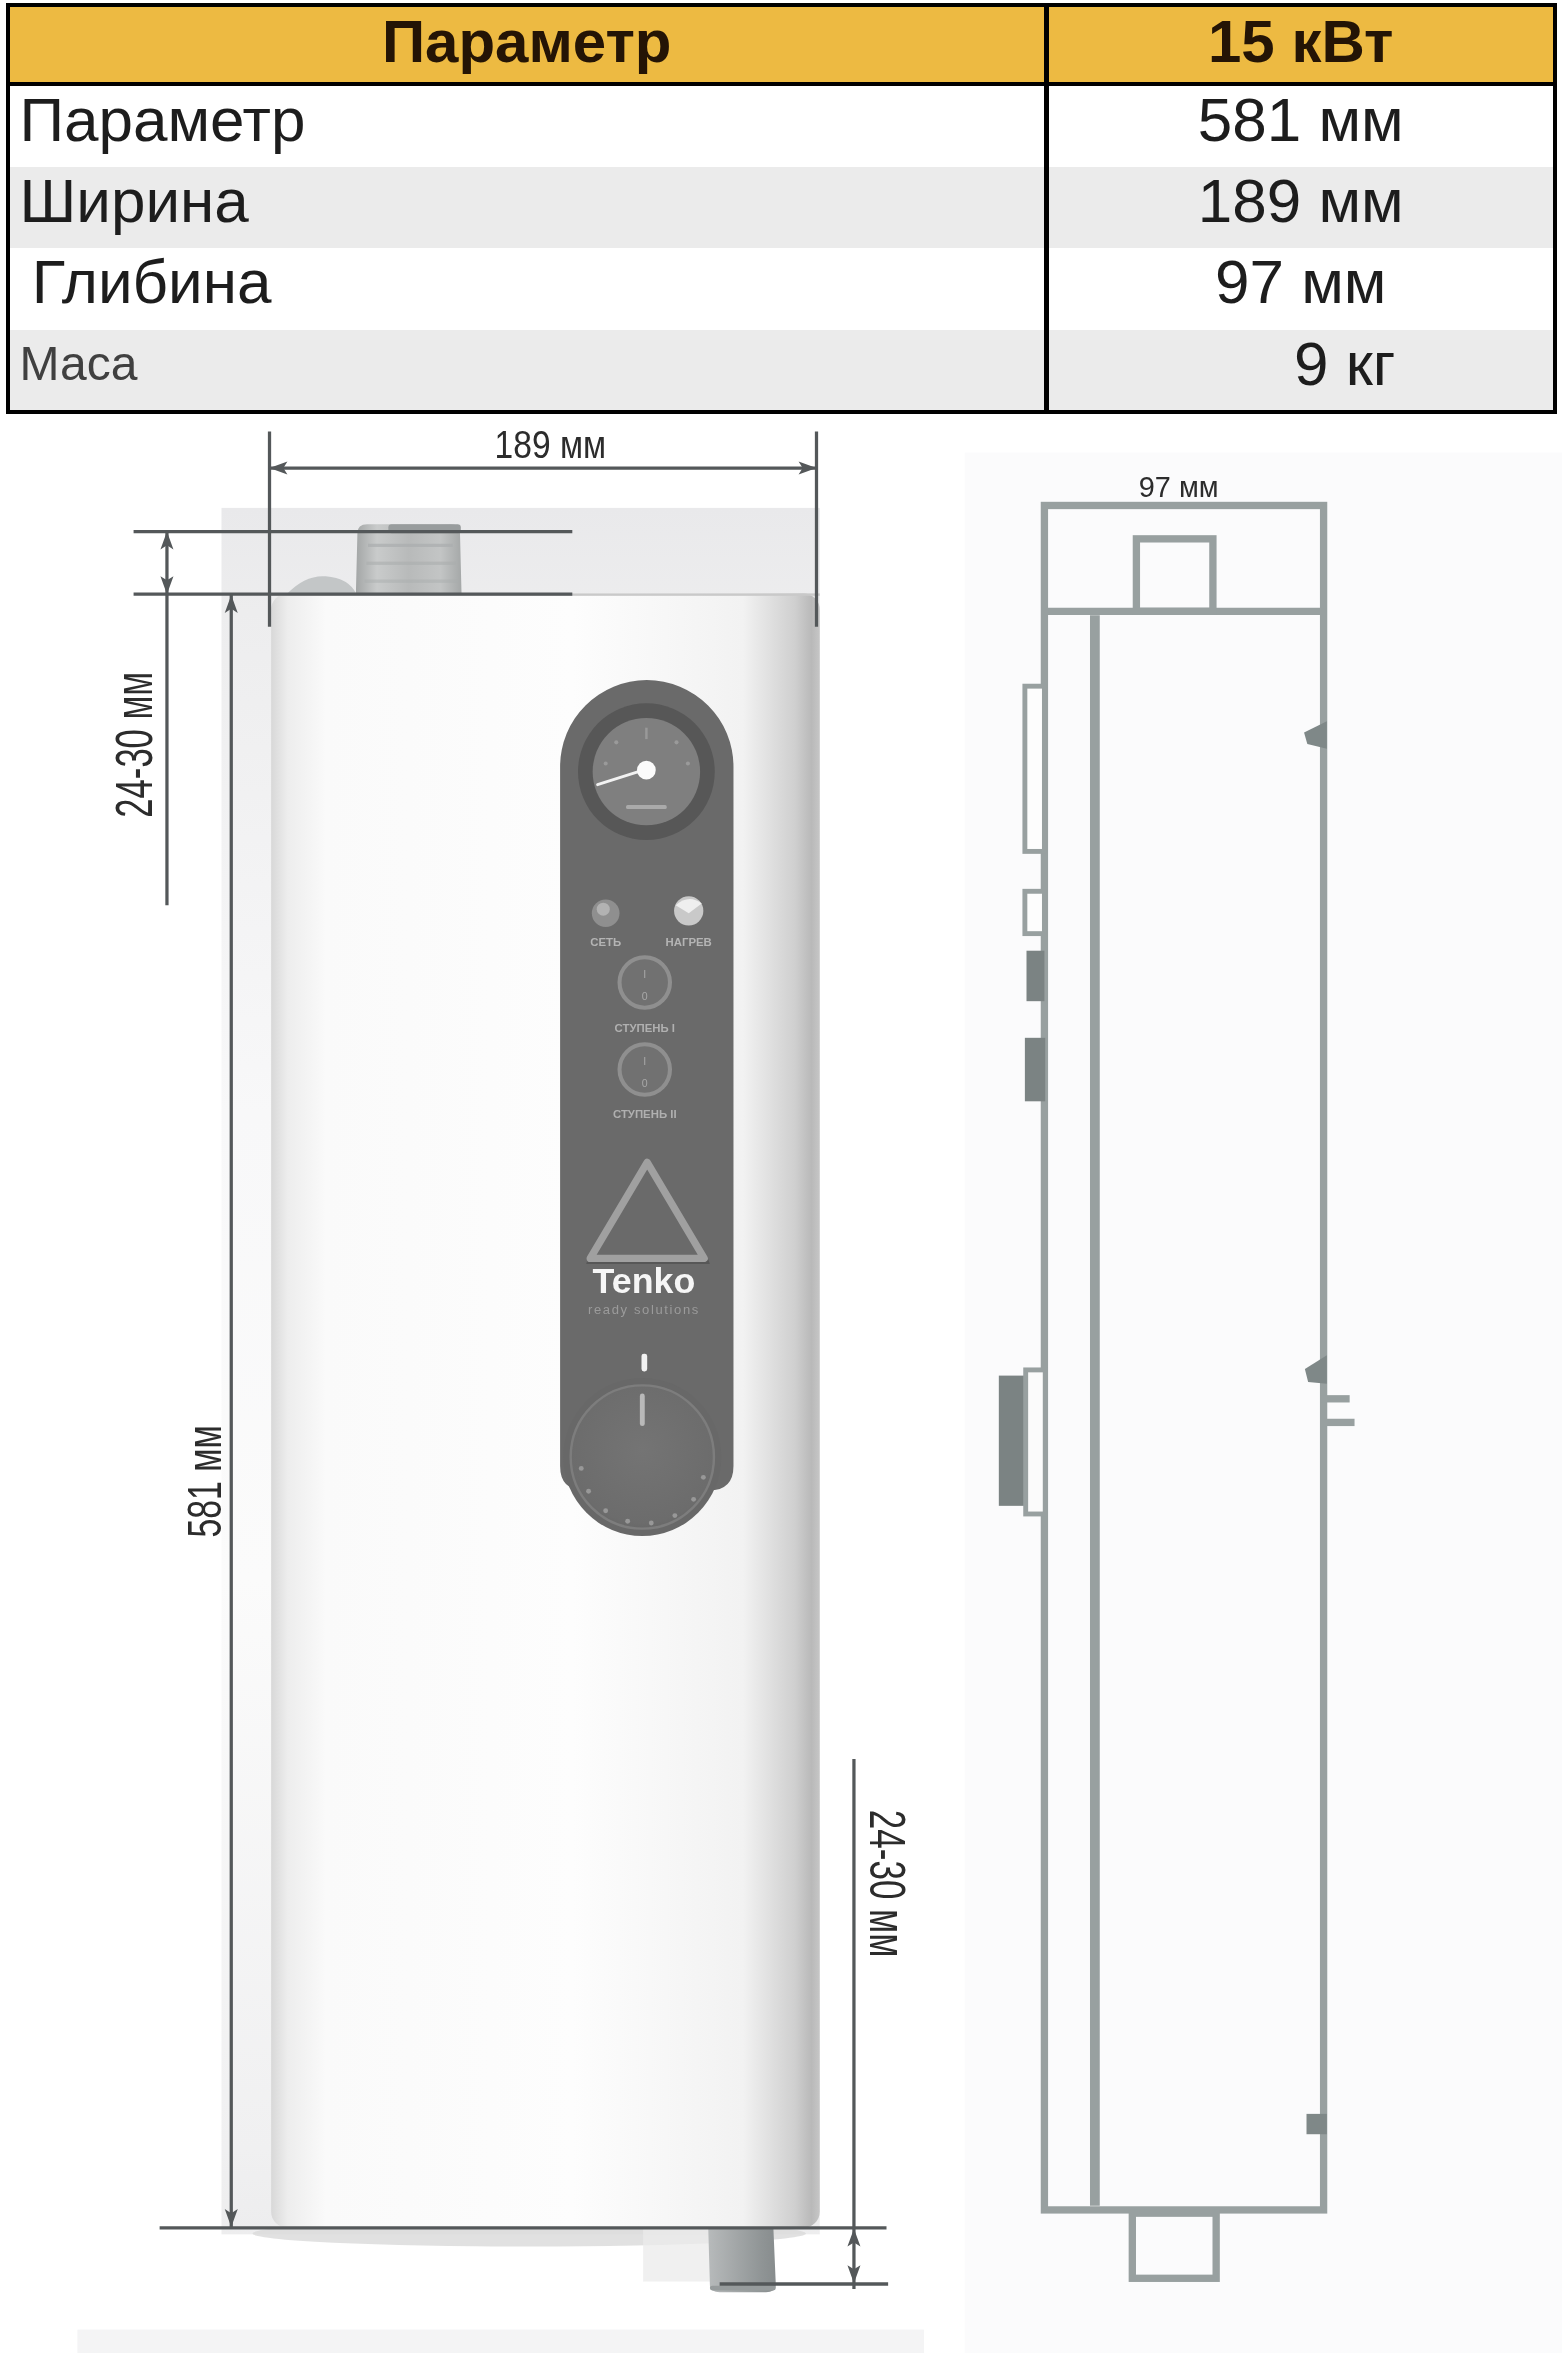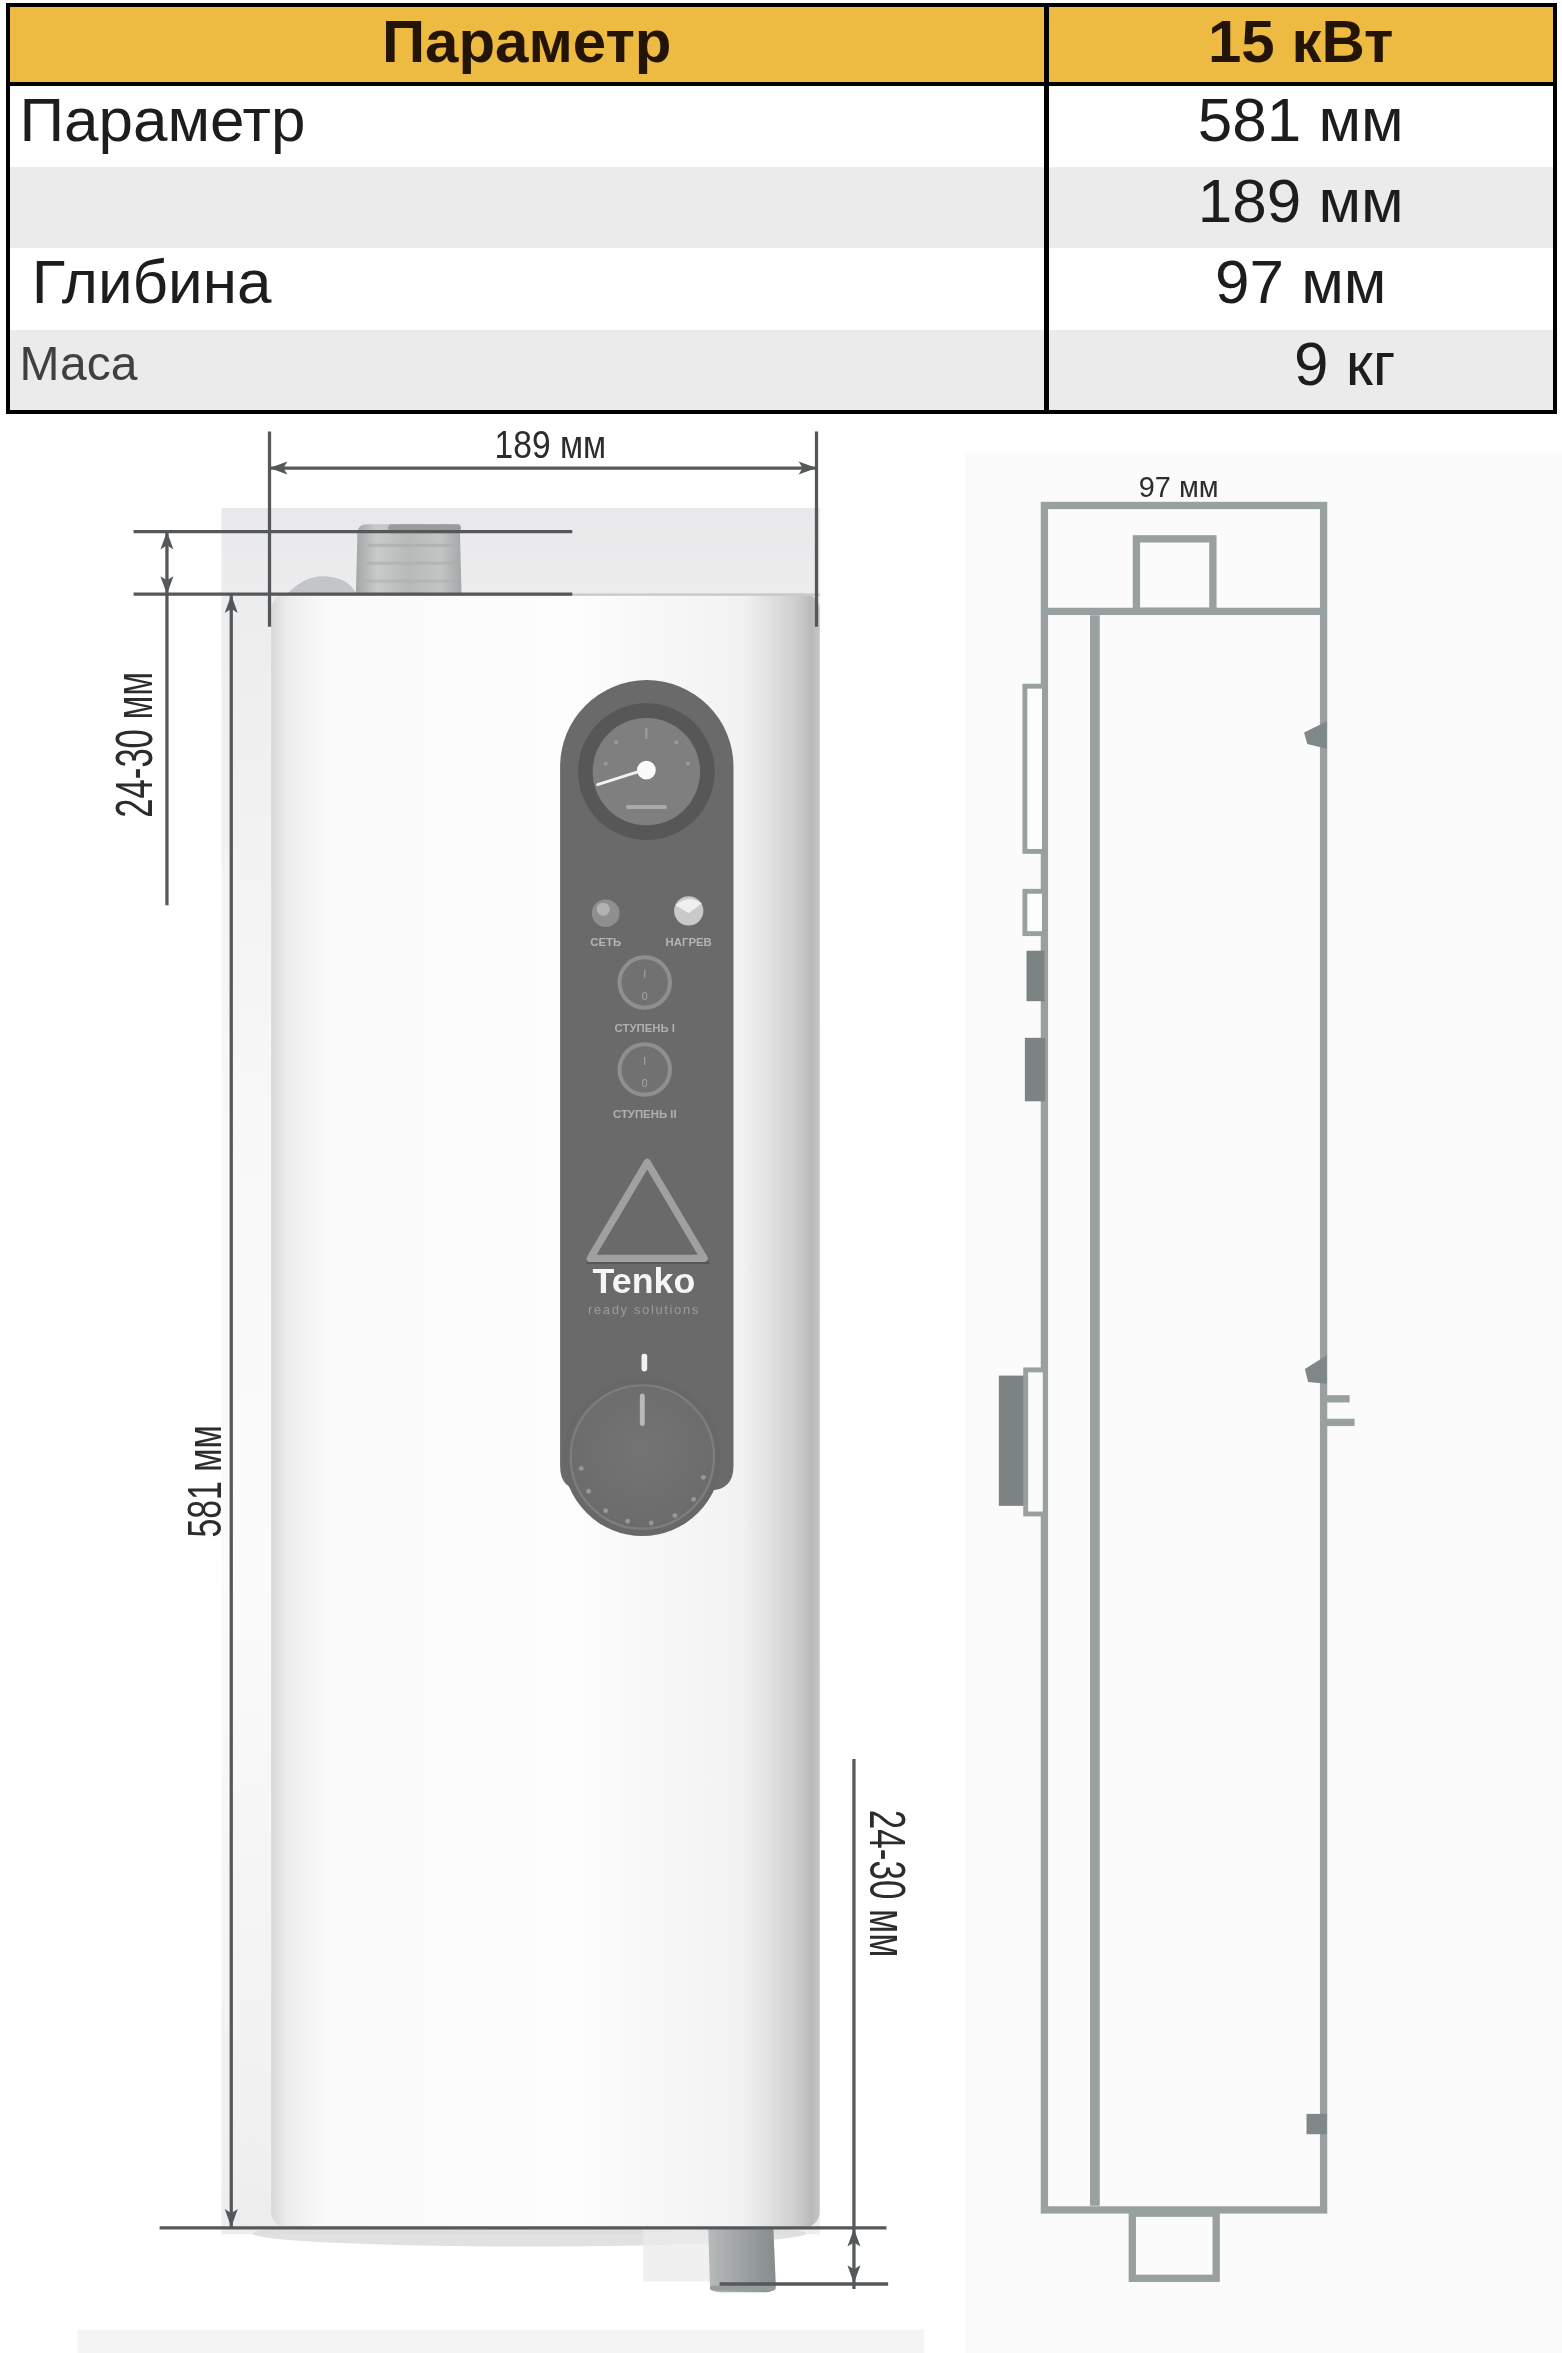--- a/index.html
+++ b/index.html
@@ -20,20 +20,21 @@
   <div class="abs" style="left:0;top:160px;width:100%;height:81px;background:#ebebeb;"></div>
 
   <div class="abs" style="left:0;top:323px;width:100%;height:80px;background:#ebebeb;"></div>
 
   <div class="abs" style="left:1034px;top:0;width:4.9px;height:403px;background:#000;"></div>
 
   <div class="abs" style="left:9.8px;top:72px;width:977px;height:81px;line-height:81px;font-size:62px;color:#1d1d1d;">Параметр</div>
 
   <div class="abs" style="left:1039px;top:72px;width:504px;height:81px;line-height:81px;text-align:center;font-size:62px;color:#1d1d1d;">581 мм</div>
 
+  <div class="abs" style="left:9.8px;top:153px;width:977px;height:81px;line-height:81px;font-size:62px;color:#1d1d1d;">Ширина</div>
 
   <div class="abs" style="left:1039px;top:153px;width:504px;height:81px;line-height:81px;text-align:center;font-size:62px;color:#1d1d1d;">189 мм</div>
 
   <div class="abs" style="left:22px;top:234px;width:977px;height:81px;line-height:81px;font-size:62px;color:#1d1d1d;">Глибина</div>
 
   <div class="abs" style="left:1039px;top:234px;width:504px;height:81px;line-height:81px;text-align:center;font-size:62px;color:#1d1d1d;">97 мм</div>
 
   <div class="abs" style="left:9.8px;top:316px;width:977px;height:81px;line-height:81px;font-size:48px;color:#404040;">Маса</div>
 
   <div class="abs" style="left:1039px;top:316px;width:504px;height:81px;line-height:81px;text-align:center;font-size:62px;color:#1d1d1d;margin-left:44px;">9 кг</div>

